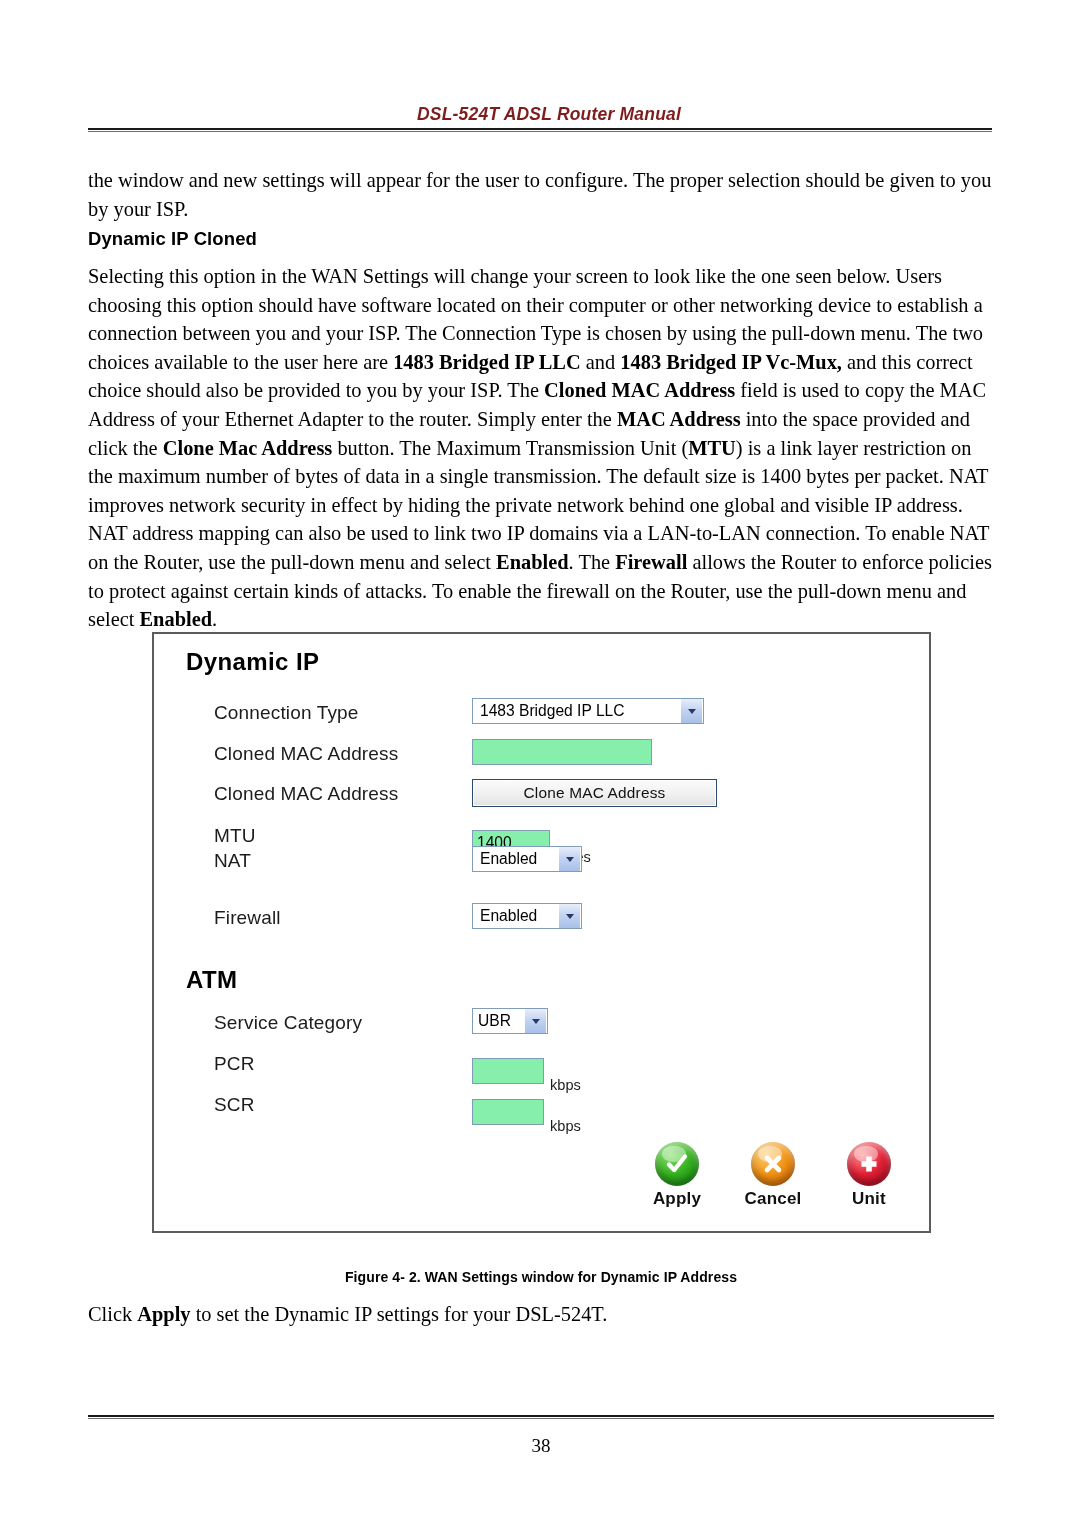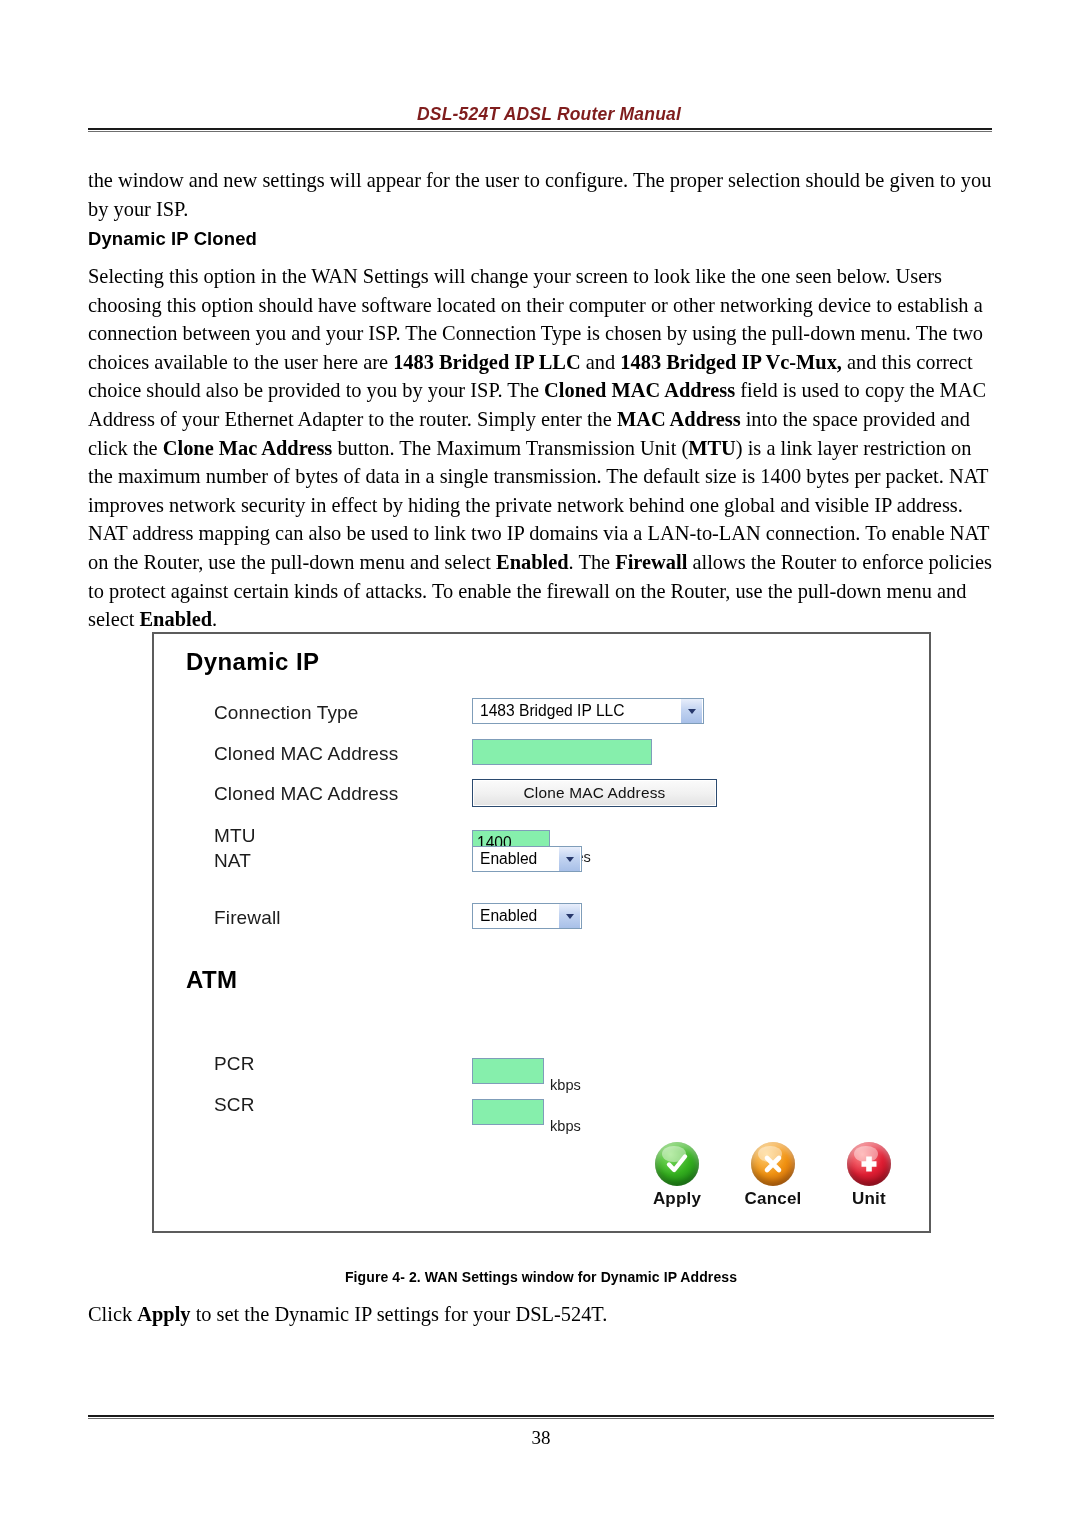--- a/index.html
+++ b/index.html
@@ -267,21 +267,21 @@
     top: 1415px;
     width: 906px;
   }
   .footer-rule {
     border-top: 2.2px solid #1a1a1a;
     border-bottom: 1px solid #6f6f6f;
     height: 1px;
     width: 100%;
   }
   .footer-num {
-    margin-top: 8px;
+    margin-top: 16px;
     text-align: center;
     font-size: 19px;
   }
 </style>
 </head>
 <body>
 
 <div class="page-header">
   <div class="header-title">DSL-524T ADSL Router Manual</div>
   <div class="header-rule"></div>
@@ -351,20 +351,31 @@
           <span class="sel-text">Enabled</span>
           <span class="sel-btn">
               <span class="chev"></span>
             </span>
         </div>
       </div>
     </div>
 
     <div class="group-title" id="title-atm">ATM</div>
 
+    <div class="form-row" style="top:374px;">
+      <div class="row-label">Service Category</div>
+      <div class="control-wrap">
+        <div class="sel" id="sel-service-category">
+          <span class="sel-text">UBR</span>
+          <span class="sel-btn">
+              <span class="chev"></span>
+            </span>
+        </div>
+      </div>
+    </div>
 
     <div class="form-row" style="top:415px;">
       <div class="row-label">PCR</div>
       <div class="control-wrap">
         <div class="txt" id="input-pcr"></div>
         <span class="unit-label">kbps</span>
       </div>
     </div>
 
     <div class="form-row" style="top:456px;">

